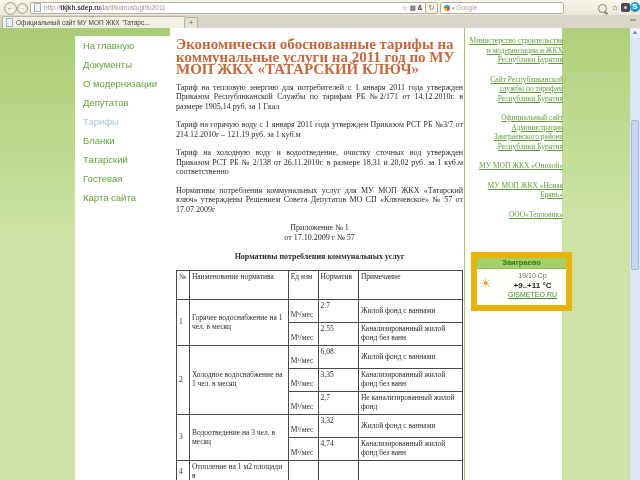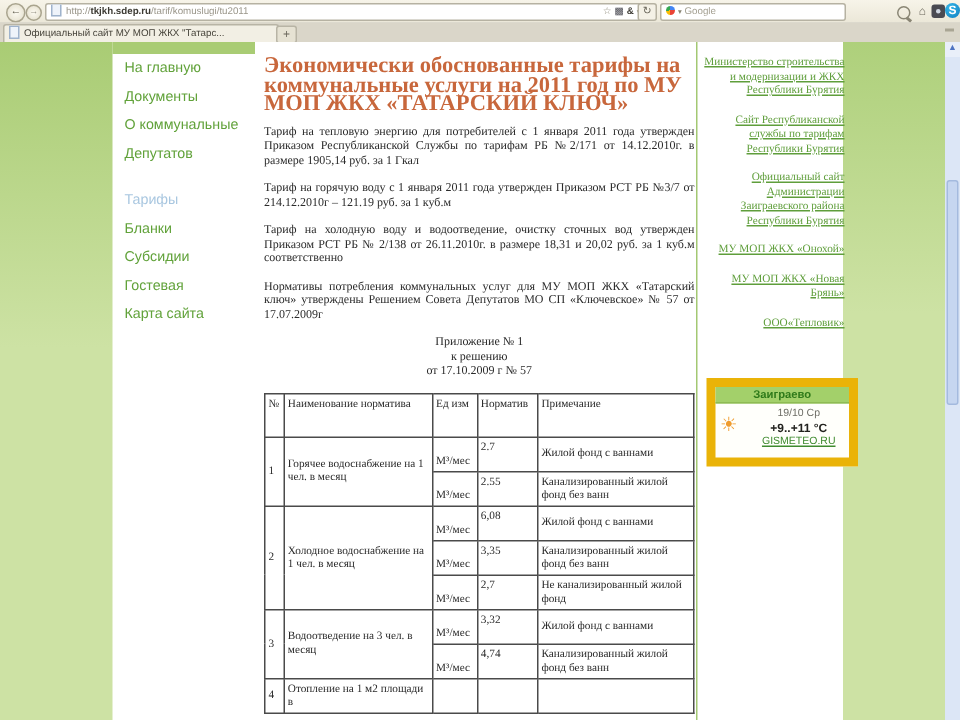--- a/index.html
+++ b/index.html
@@ -51,21 +51,21 @@
   .page{position:absolute;top:28px;left:0;width:640px;height:452px;background:#fff;overflow:hidden;}
   .left-green{position:absolute;left:0;top:0;width:75px;height:452px;
               background:linear-gradient(180deg,#a9cc74 0%,#cde2a4 45%,#cde2a4 100%);}
   .top-green-strip{position:absolute;left:75px;top:0;width:95px;height:8px;background:#a9cc74;}
   .right-green{position:absolute;left:562px;top:0;width:68px;height:452px;
                background:linear-gradient(180deg,#aed07b 0%,#cde2a4 40%,#cde2a4 100%);}
   .divider{position:absolute;left:464px;top:0;width:1px;height:452px;background:#a3c873;}
 
   .menu{position:absolute;left:83px;top:8px;width:88px;}
   .menu-item{font-size:9.5px;line-height:19px;color:#61a23a;cursor:pointer;}
-  .menu-item.active{color:#a9c7e0;margin-top:12px;}
+  .menu-item.active{color:#a9c7e0;}
 
   .content{position:absolute;left:176px;top:10px;width:287px;font-family:"Liberation Serif",serif;color:#2b2b2b;}
   .content h1{margin:0 0 7px 0;font-size:15px;line-height:12.5px;font-weight:bold;color:#c8673c;}
   .content p{margin:0 0 9px 0;font-size:8px;line-height:9.5px;text-align:justify;}
   .annex{margin:2px 0 10px 0;font-size:8px;line-height:9.5px;text-align:center;}
   .tbl-title{font-size:8px;font-weight:bold;text-align:center;margin:0 0 9px 0;}
   table.norms{border-collapse:collapse;width:287px;font-size:7.5px;line-height:8.8px;}
   table.norms th,table.norms td{border:1px solid #4a4a4a;padding:2px 2px;font-weight:normal;text-align:left;}
   table.norms th{height:24px;vertical-align:top;}
   th.h-num,th.h-unit,th.h-val{vertical-align:bottom;}
@@ -134,42 +134,42 @@
 
 <div class="page">
   <div class="left-green"></div>
   <div class="top-green-strip"></div>
   <div class="right-green"></div>
   <div class="divider"></div>
 
   <div class="menu">
       <div class="menu-item">На главную</div>
       <div class="menu-item">Документы</div>
-      <div class="menu-item">О коммунальные</div>
+      <div class="menu-item">О модернизации</div>
       <div class="menu-item">Депутатов</div>
       <div class="menu-item active">Тарифы</div>
       <div class="menu-item">Бланки</div>
-      <div class="menu-item">Субсидии</div>
+      <div class="menu-item">Татарский</div>
       <div class="menu-item">Гостевая</div>
       <div class="menu-item">Карта сайта</div>
     </div>
 
   <div class="content">
     <h1>Экономически обоснованные тарифы на коммунальные услуги на 2011 год по МУ МОП ЖКХ «ТАТАРСКИЙ КЛЮЧ»</h1>
     <div>
         <p>Тариф на тепловую энергию для потребителей с 1 января 2011 года утвержден Приказом Республиканской Службы по тарифам РБ №2/171 от 14.12.2010г.  в размере  1905,14 руб. за 1 Гкал</p>
         <p>Тариф на горячую воду с 1 января 2011 года утвержден Приказом РСТ РБ №3/7 от 214.12.2010г – 121.19 руб. за 1 куб.м</p>
         <p>Тариф на холодную воду и водоотведение, очистку сточных вод утвержден Приказом РСТ РБ № 2/138 от 26.11.2010г. в размере 18,31 и 20,02 руб. за 1 куб.м соответственно</p>
         <p>Нормативы потребления коммунальных услуг для  МУ МОП ЖКХ «Татарский ключ»  утверждены Решением Совета Депутатов МО СП «Ключевское»  № 57 от 17.07.2009г</p>
       </div>
     <div class="annex">
         <div>Приложение № 1</div>
-        <div>к решению</div>
         <div>от  17.10.2009 г № 57</div>
       </div>
+    <div class="tbl-title">Нормативы потребления коммунальных услуг</div>
     <table class="norms">
       <thead>
           <tr>
             <th class="h-num">№</th>
             <th class="h-name">Наименование норматива</th>
             <th class="h-unit">Ед изм</th>
             <th class="h-val">Норматив</th>
             <th class="h-note">Примечание</th>
           </tr>
         </thead>

